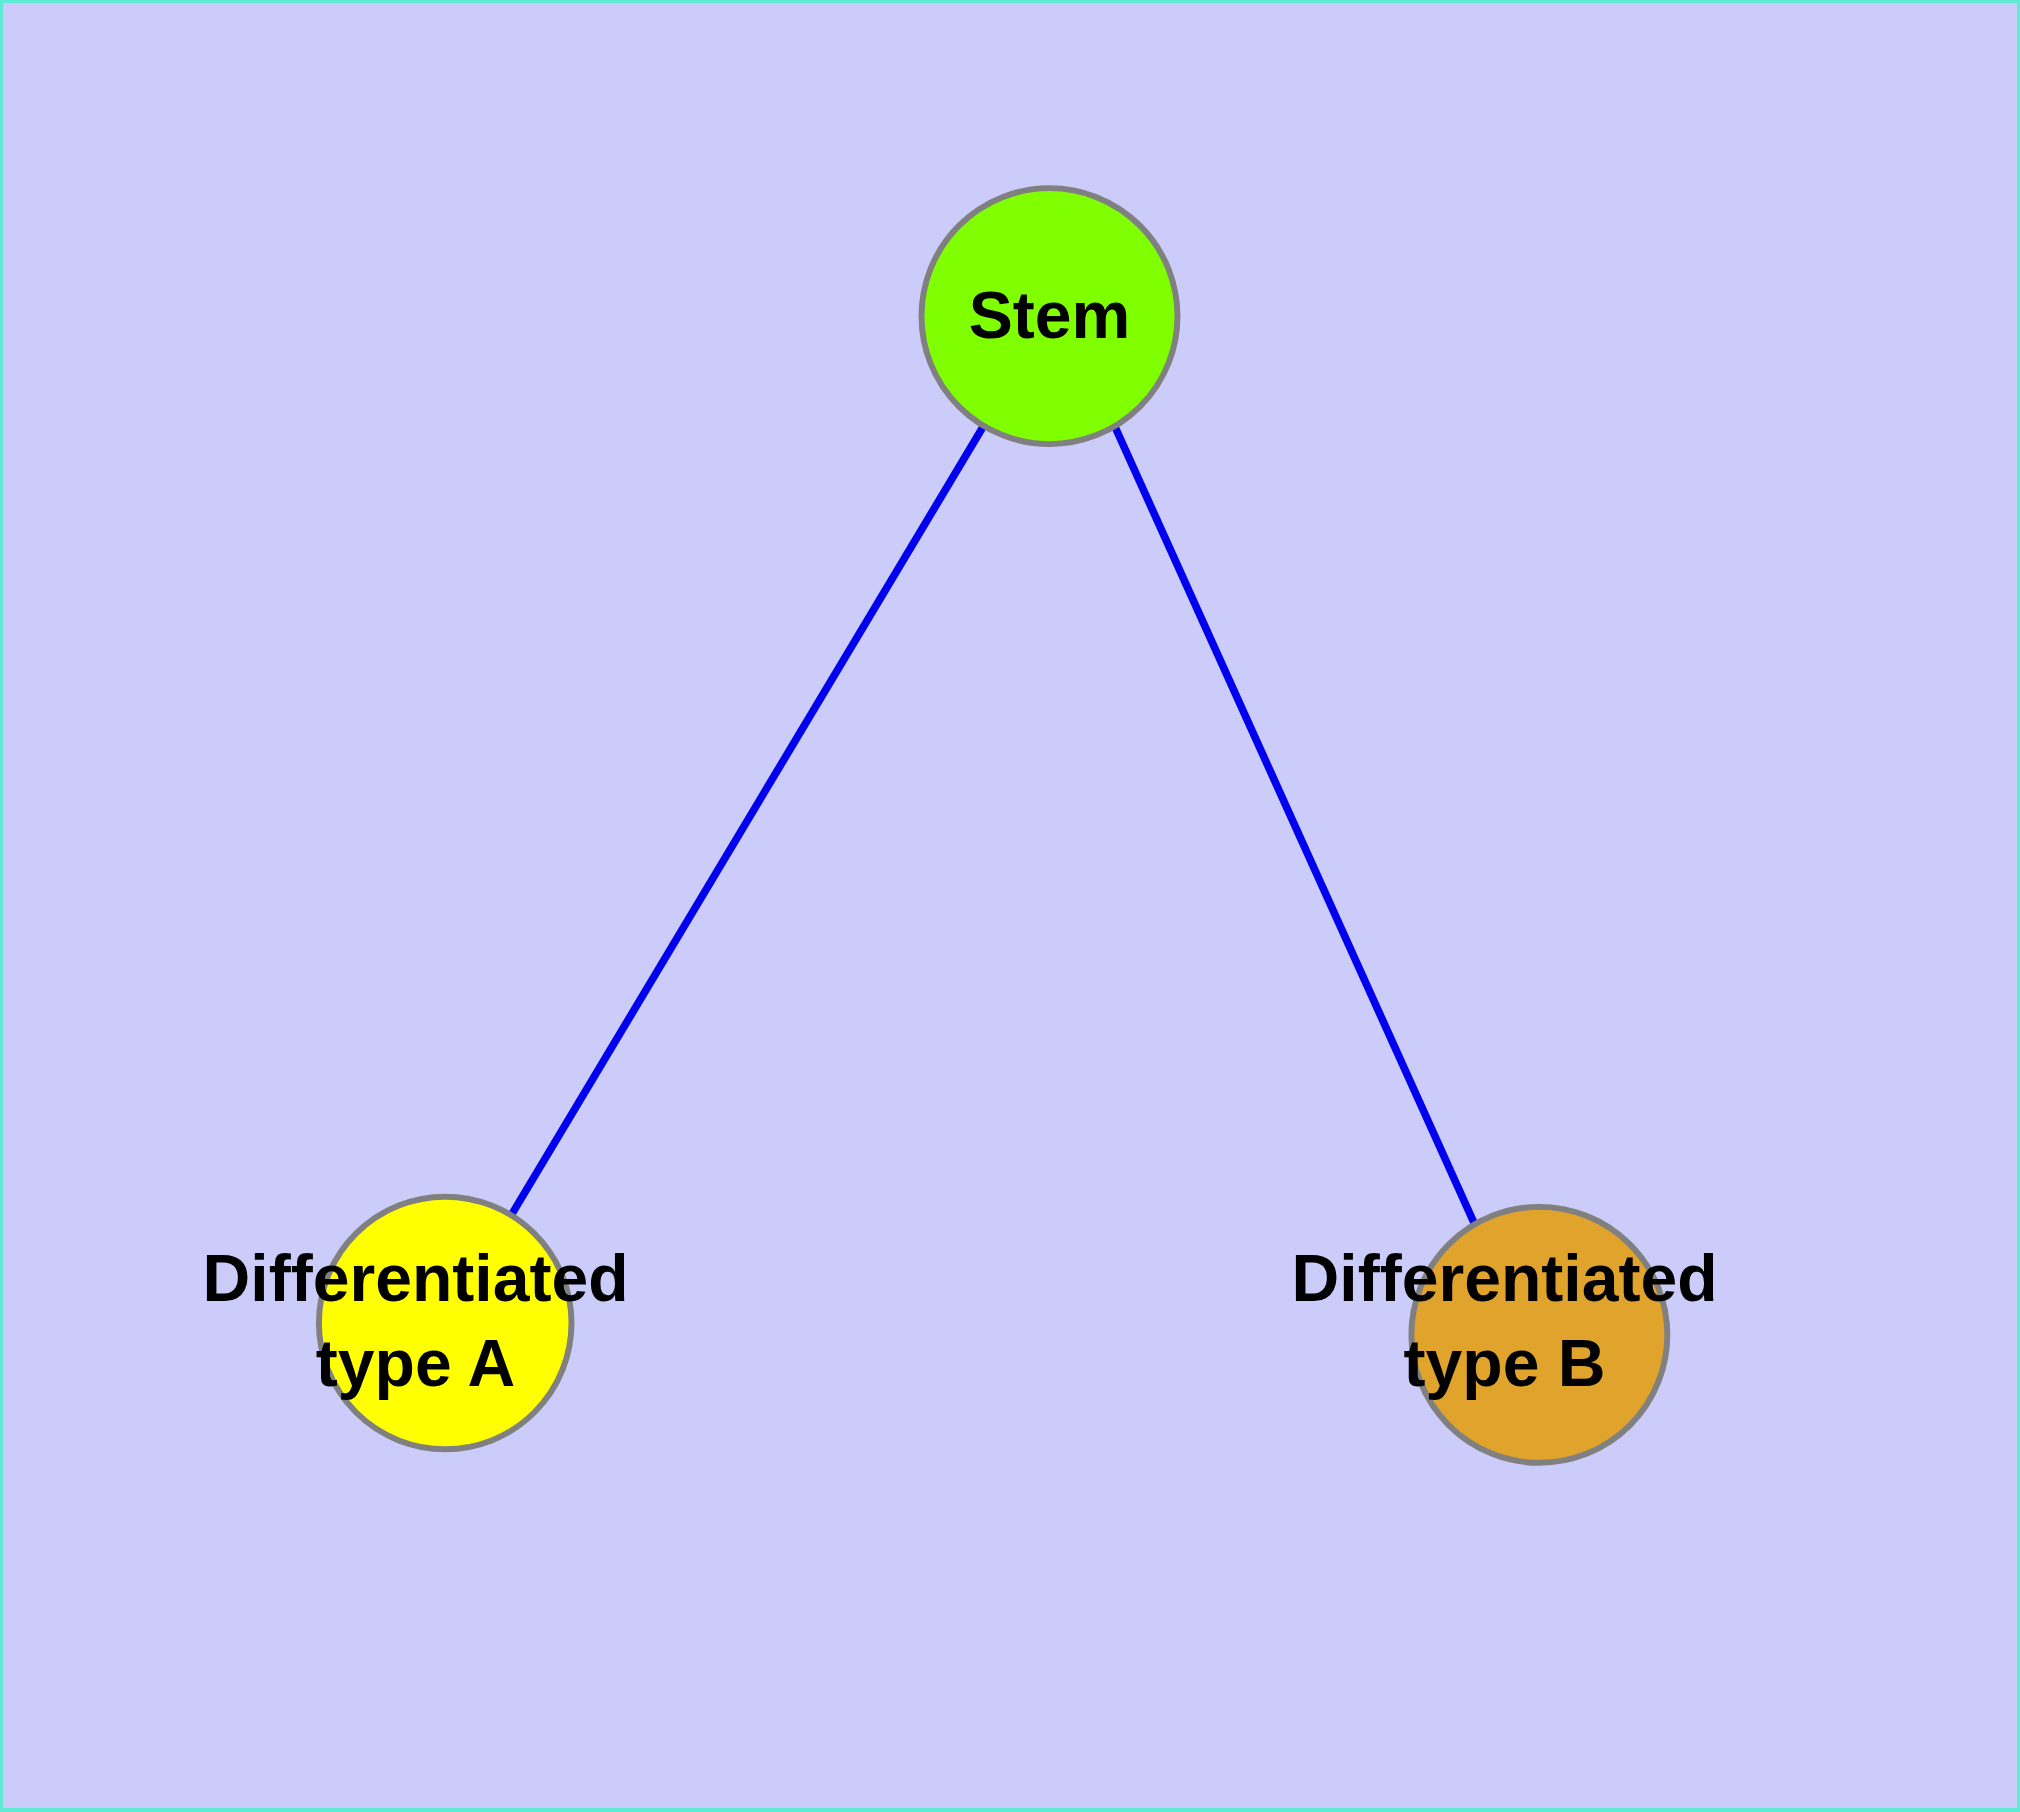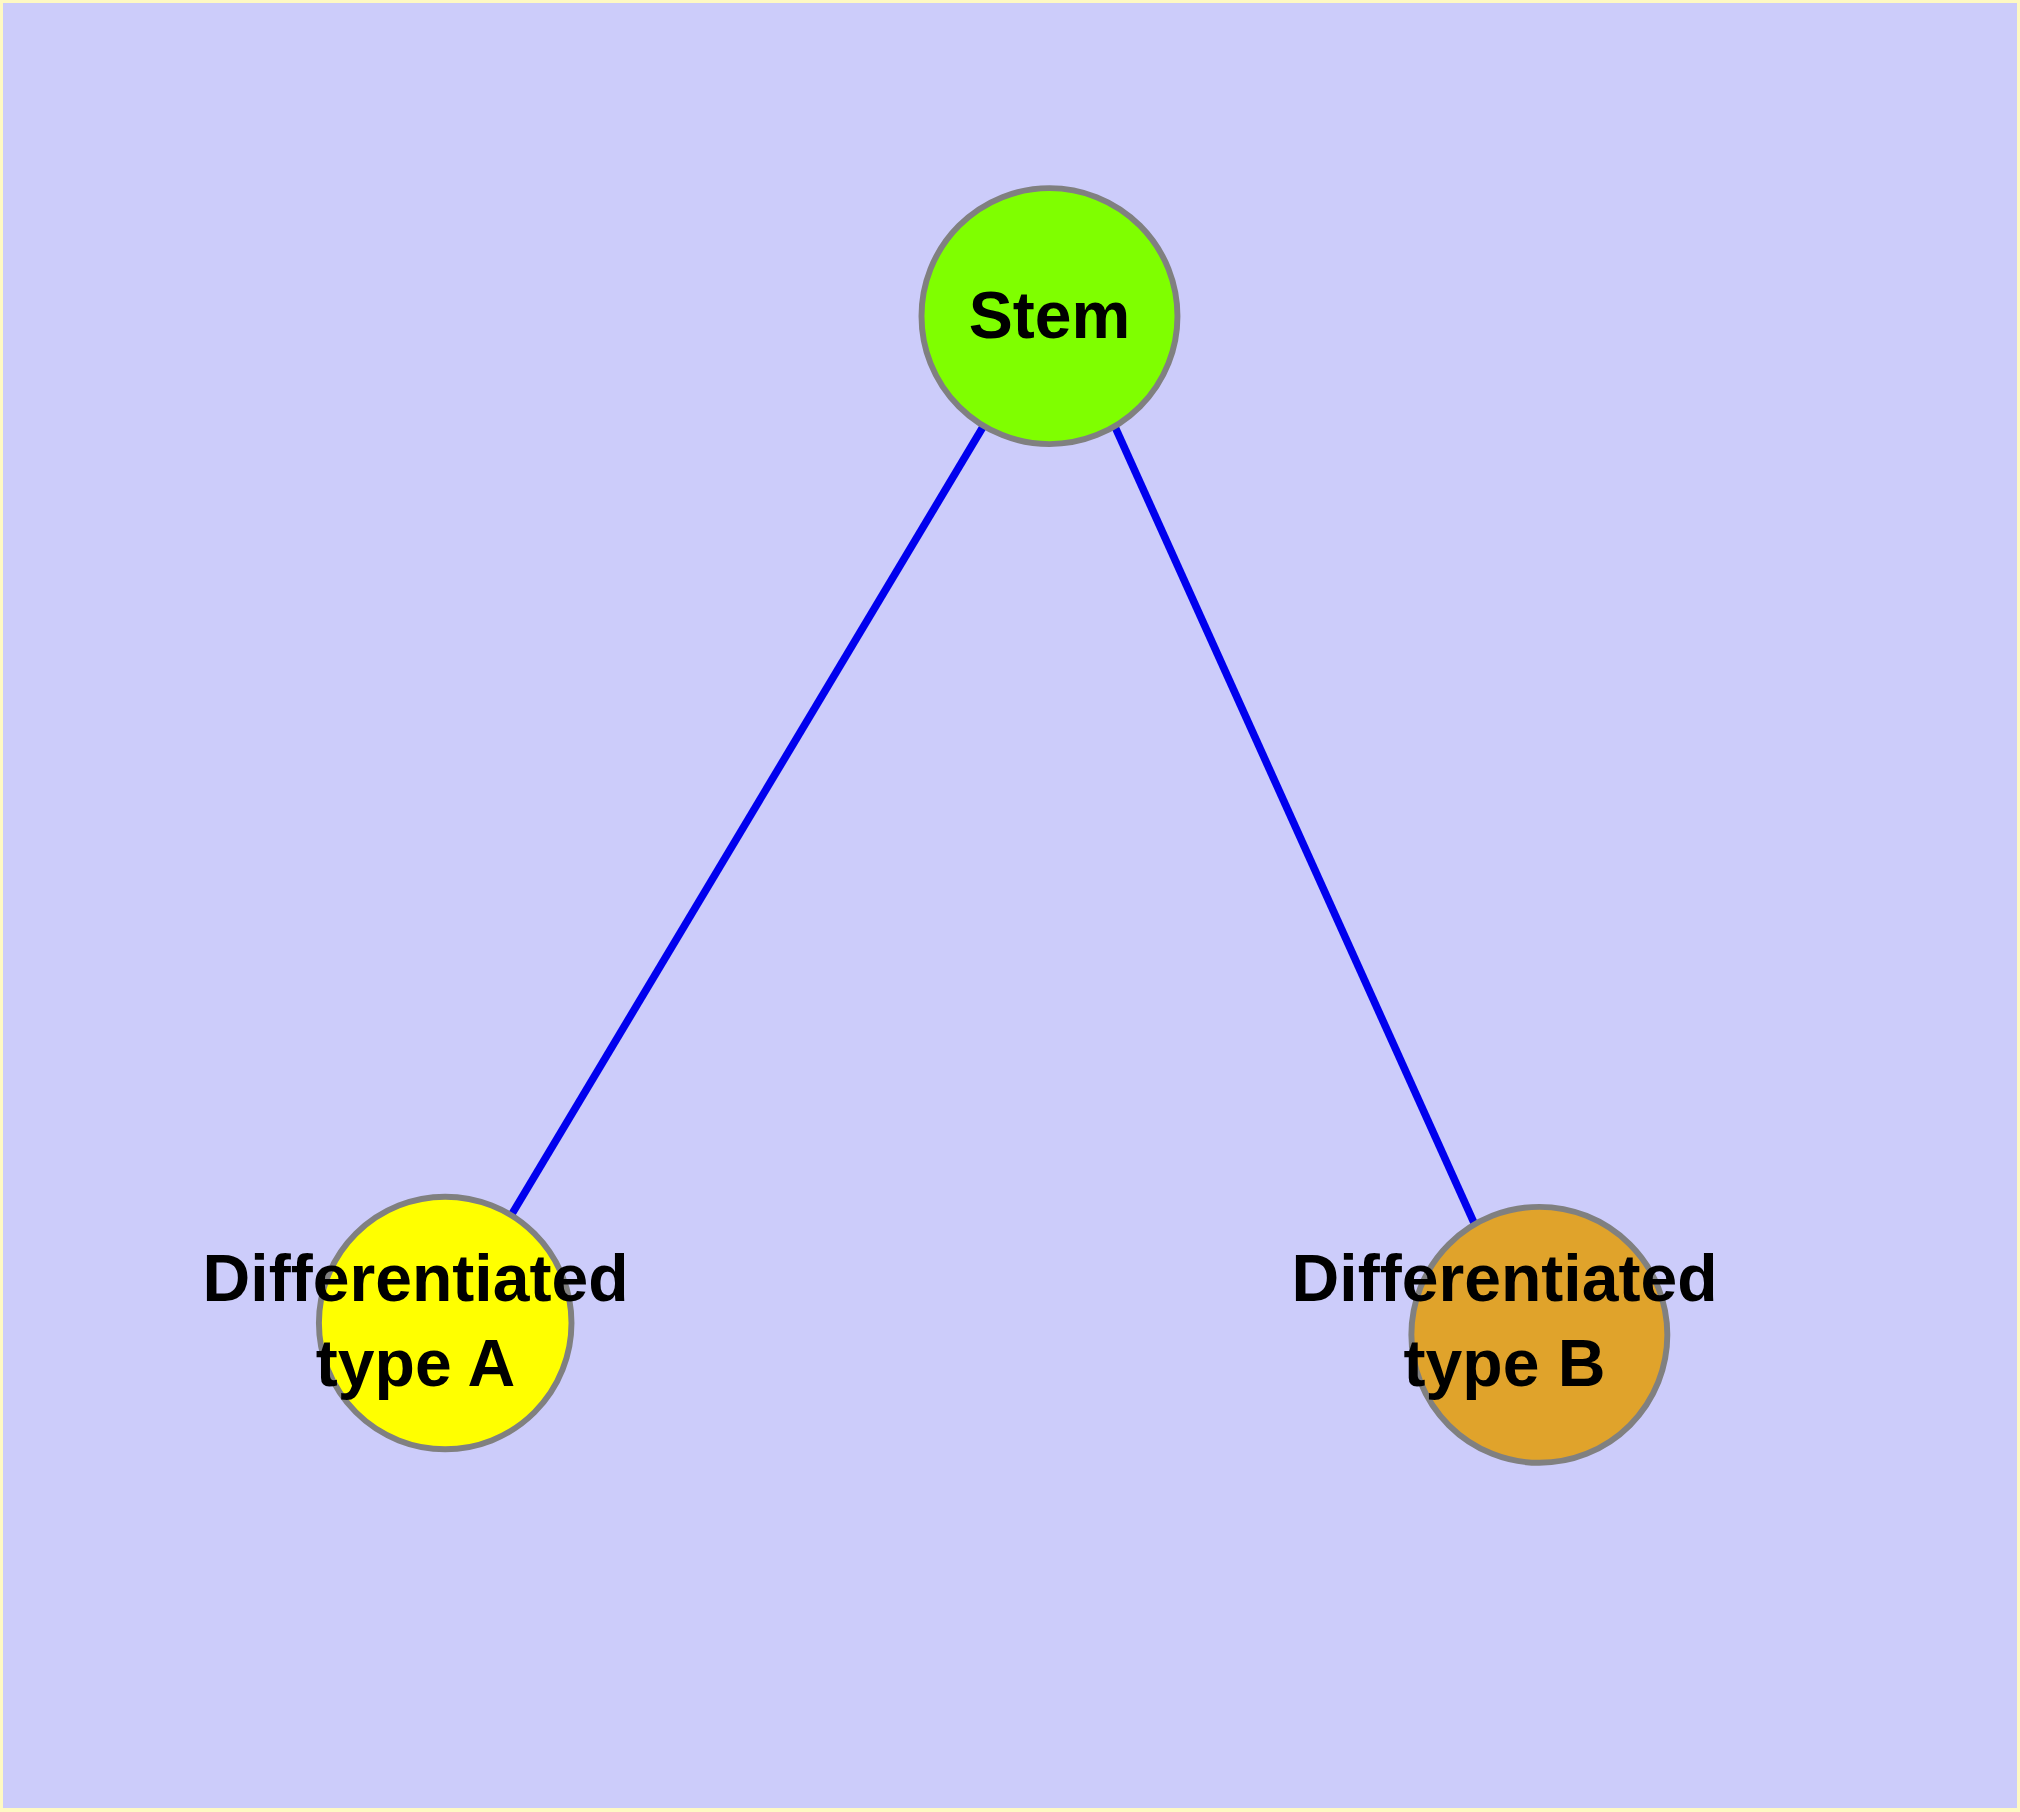--- a/index.html
+++ b/index.html
@@ -9,21 +9,21 @@
     background: #ffffff;
   }
   body {
     font-family: "Liberation Sans", sans-serif;
   }
   #stage {
     position: relative;
     width: 2021px;
     height: 1812px;
     overflow: hidden;
-    background: #fef9c3;
+    background: #5eead4;
   }
   #canvas-bg {
     position: absolute;
     left: 3.4px;
     top: 3.4px;
     width: 2014px;
     height: 1805px;
     background: #ccccfa;
   }
   #graph-svg {

